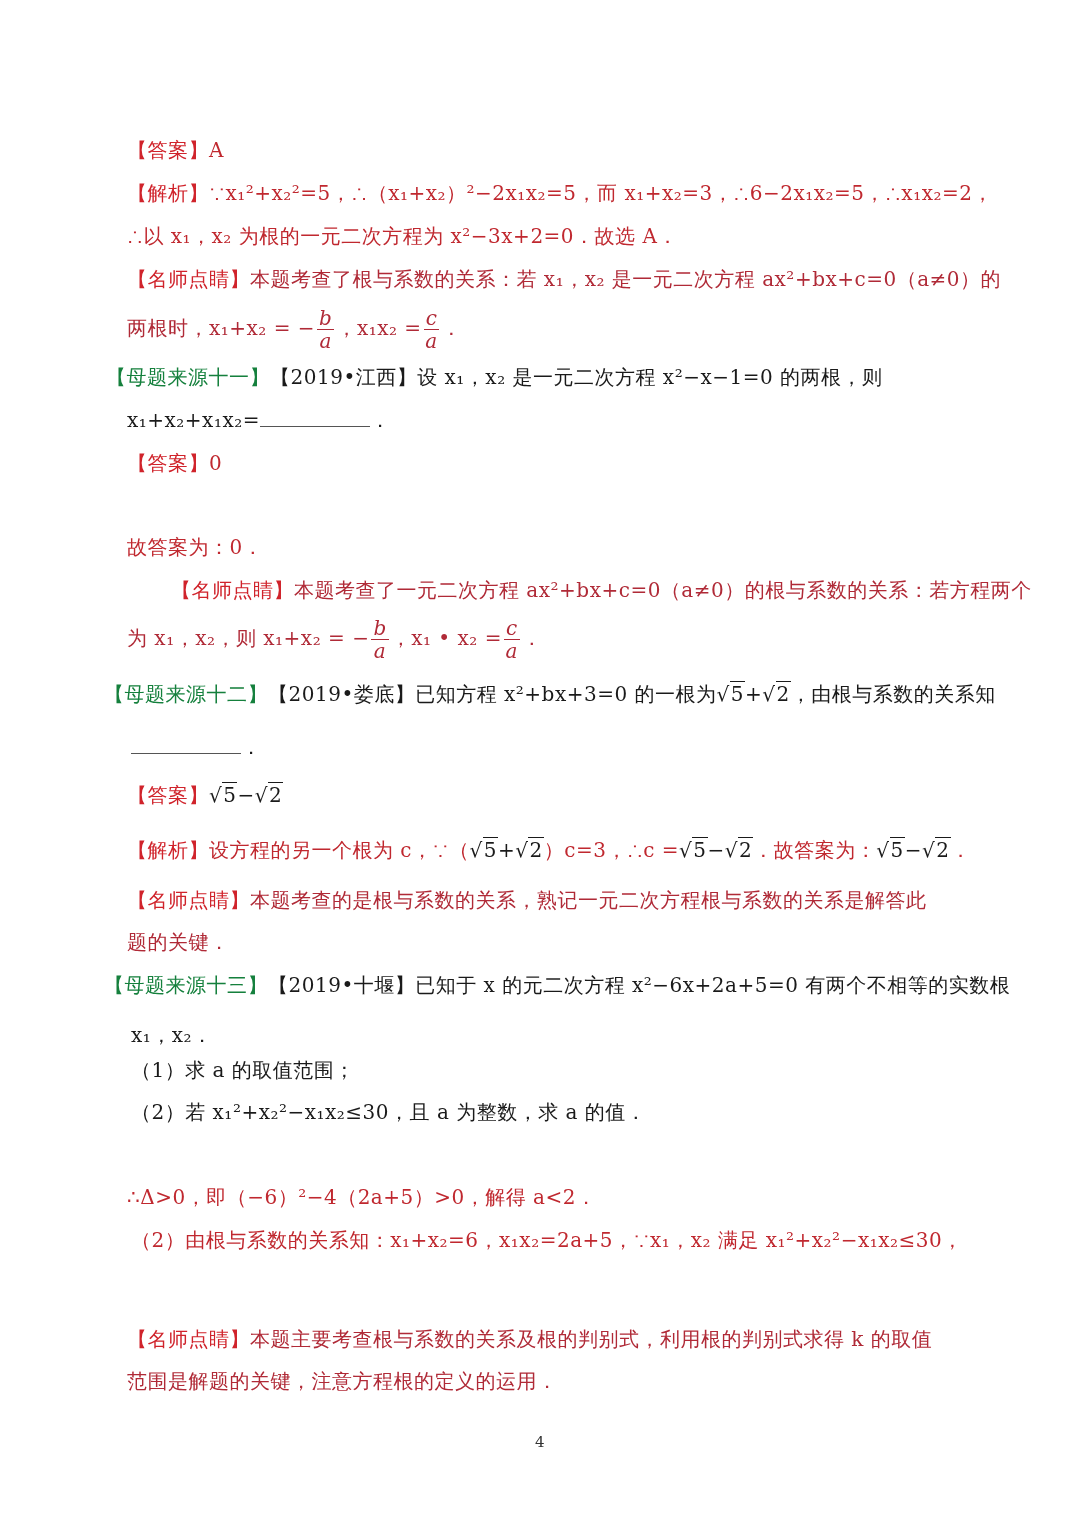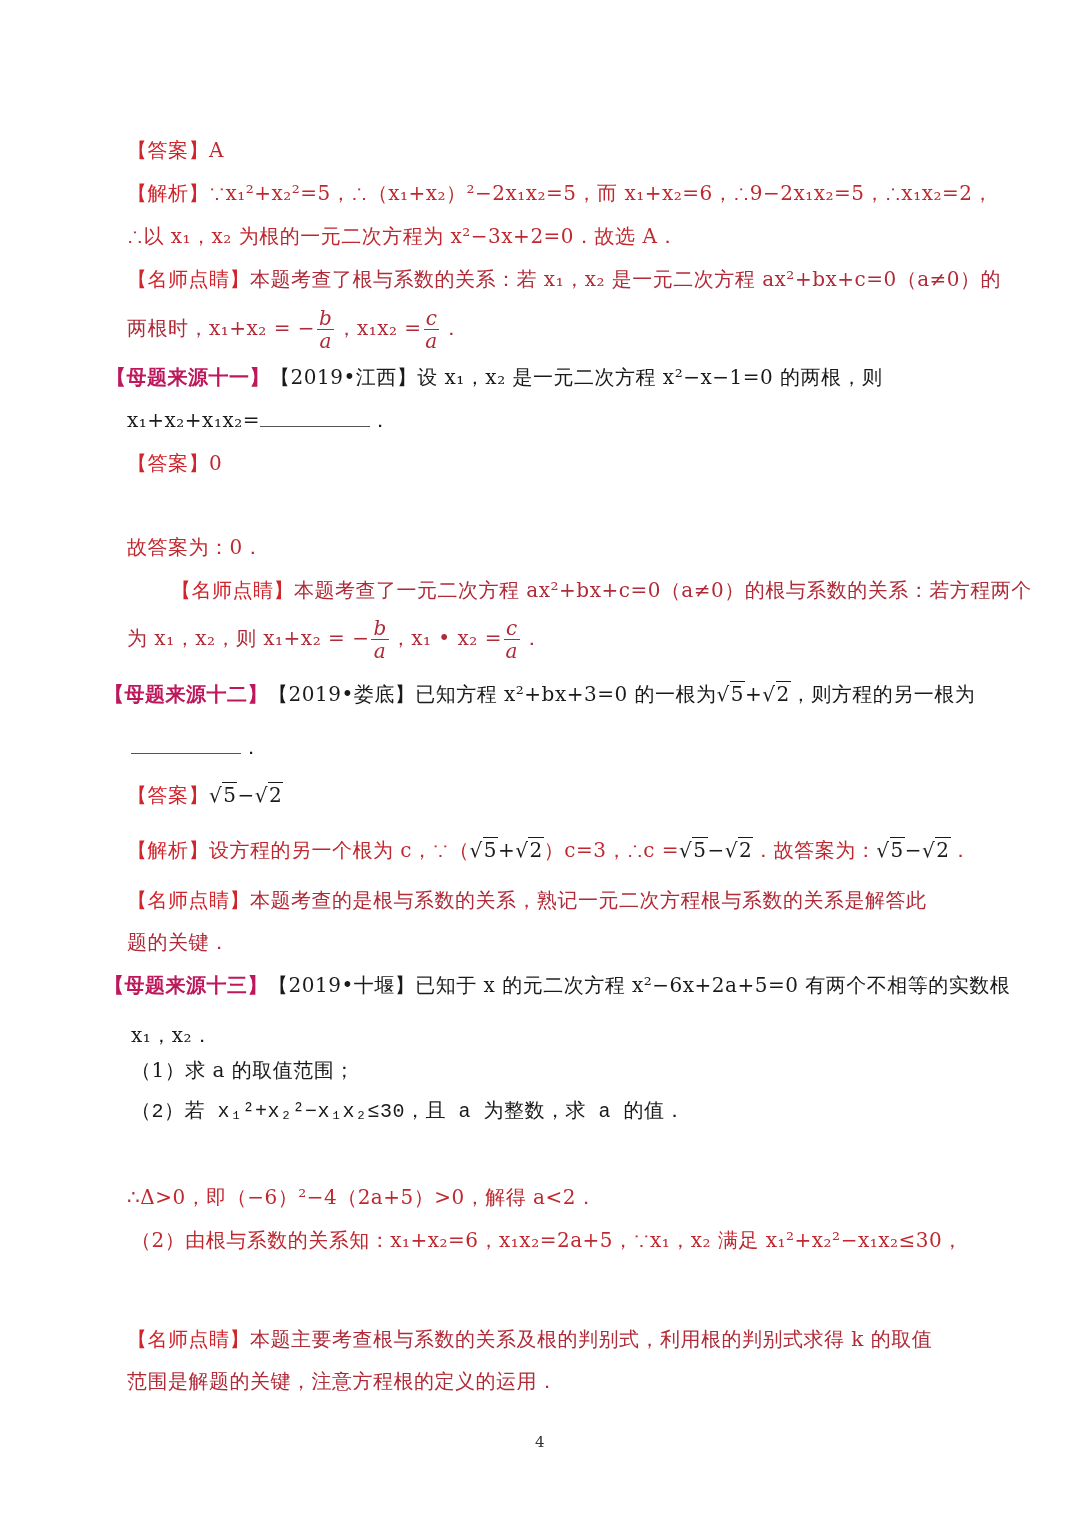--- a/index.html
+++ b/index.html
@@ -3,40 +3,40 @@
 <meta charset="utf-8">
 <style>
   html, body { margin:0; padding:0; background:#ffffff; }
   body { width:1080px; height:1527px; position:relative; overflow:hidden;
          font-family:"DejaVu Serif","Liberation Serif",serif; }
   .page { position:absolute; left:0; top:0; width:956px; height:1527px; background:#fff; }
   .line { position:absolute; left:0; white-space:nowrap; font-size:20px; line-height:28px; letter-spacing:0.5px; }
   .red { color:#c0282f; }
   .dred { color:#b02a37; }
   .blk { color:#1a1a1a; }
-  .blue { color:#be185d; font-weight:bold; }
+  .blue { color:#15803d; font-weight:normal; }
   .tag { color:#d0232b; }
   .blank { display:inline-block; width:110px; border-bottom:1px solid #555; height:18px; vertical-align:baseline; }
   .frac { display:inline-block; vertical-align:middle; text-align:center; font-style:italic; line-height:22px; margin:0 2px; }
   .frac span { display:block; }
   .frac .num { border-bottom:1px solid currentColor; padding:0 2px; }
   .sqrt { display:inline-block; }
   .sqrt .rad { border-top:1.5px solid currentColor; padding:0 1px; }
   .pagenum { position:absolute; left:535px; top:1433px; font-size:15px; color:#333; }
 </style>
 </head>
 <body>
 
 <div class="page">
 
   <div class="line red" style="top:136px;left:127px;">
     <span class="tag">【答案】</span><span>A</span>
   </div>
   <div class="line red" style="top:179px;left:127px;">
-    <span class="tag">【解析】</span><span>∵x₁²+x₂²=5，∴（x₁+x₂）²−2x₁x₂=5，而 x₁+x₂=6，∴9−2x₁x₂=5，∴x₁x₂=2，</span>
+    <span class="tag">【解析】</span><span>∵x₁²+x₂²=5，∴（x₁+x₂）²−2x₁x₂=5，而 x₁+x₂=3，∴6−2x₁x₂=5，∴x₁x₂=2，</span>
   </div>
   <div class="line red" style="top:222px;left:127px;">
     <span>∴以 x₁，x₂ 为根的一元二次方程为 x²−3x+2=0．故选 A．</span>
   </div>
   <div class="line dred" style="top:265px;left:127px;">
     <span class="tag">【名师点睛】</span><span>本题考查了根与系数的关系：若 x₁，x₂ 是一元二次方程 ax²+bx+c=0（a≠0）的</span>
   </div>
   <div class="line dred" style="top:303px;left:127px;line-height:50px;">
     <span>两根时，x₁+x₂ = −</span><span class="frac"><span class="num">b</span><span>a</span></span><span>，x₁x₂ =</span><span class="frac"><span class="num">c</span><span>a</span></span><span>．</span>
   </div>
@@ -54,21 +54,21 @@
     <span>故答案为：0．</span>
   </div>
   <div class="line dred" style="top:576px;left:127px;margin-left:44px;">
     <span class="tag">【名师点睛】</span><span>本题考查了一元二次方程 ax²+bx+c=0（a≠0）的根与系数的关系：若方程两个</span>
   </div>
   <div class="line dred" style="top:613px;left:127px;line-height:50px;">
     <span>为 x₁，x₂，则 x₁+x₂ = −</span><span class="frac"><span class="num">b</span><span>a</span></span><span>，x₁ • x₂ =</span><span class="frac"><span class="num">c</span><span>a</span></span><span>．</span>
   </div>
 
   <div class="line blk" style="top:680px;left:104px;">
-    <span class="blue">【母题来源十二】</span><span>【2019•娄底】</span><span>已知方程  x²+bx+3=0  的一根为</span><span class="sqrt">√<span class="rad">5</span></span><span>+</span><span class="sqrt">√<span class="rad">2</span></span><span>，则方程的另一根为</span>
+    <span class="blue">【母题来源十二】</span><span>【2019•娄底】</span><span>已知方程  x²+bx+3=0  的一根为</span><span class="sqrt">√<span class="rad">5</span></span><span>+</span><span class="sqrt">√<span class="rad">2</span></span><span>，由根与系数的关系知</span>
   </div>
   <div class="line blk" style="top:733px;left:131px;">
     <span class="blank"></span><span>．</span>
   </div>
   <div class="line red" style="top:781px;left:127px;">
     <span class="tag">【答案】</span><span class="sqrt blk">√<span class="rad">5</span></span><span class="blk">−</span><span class="sqrt blk">√<span class="rad">2</span></span>
   </div>
   <div class="line red" style="top:836px;left:127px;">
     <span class="tag">【解析】</span><span>设方程的另一个根为 c，∵（</span><span class="sqrt blk">√<span class="rad">5</span></span><span class="blk">+</span><span class="sqrt blk">√<span class="rad">2</span></span><span>）c=3，∴c =</span><span class="sqrt blk">√<span class="rad">5</span></span><span class="blk">−</span><span class="sqrt blk">√<span class="rad">2</span></span><span>．故答案为：</span><span class="sqrt blk">√<span class="rad">5</span></span><span class="blk">−</span><span class="sqrt blk">√<span class="rad">2</span></span><span>．</span>
   </div>
@@ -81,21 +81,21 @@
 
   <div class="line blk" style="top:971px;left:104px;">
     <span class="blue">【母题来源十三】</span><span>【2019•十堰】</span><span>已知于 x 的元二次方程 x²−6x+2a+5=0 有两个不相等的实数根</span>
   </div>
   <div class="line blk" style="top:1014px;left:131px;margin-top:7px;">
     <span>x₁，x₂．</span>
   </div>
   <div class="line blk" style="top:1056px;left:131px;">
     <span>（1）求 a 的取值范围；</span>
   </div>
-  <div class="line blk" style="top:1098px;left:131px;font-family:Liberation Mono, monospace;">
+  <div class="line blk" style="top:1098px;left:131px;">
     <span>（2）若 x₁²+x₂²−x₁x₂≤30，且 a 为整数，求 a 的值．</span>
   </div>
   <div class="line red" style="top:1183px;left:127px;">
     <span>∴Δ&gt;0，即（−6）²−4（2a+5）&gt;0，解得 a&lt;2．</span>
   </div>
   <div class="line red" style="top:1226px;left:131px;">
     <span>（2）由根与系数的关系知：x₁+x₂=6，x₁x₂=2a+5，∵x₁，x₂ 满足 x₁²+x₂²−x₁x₂≤30，</span>
   </div>
   <div class="line dred" style="top:1325px;left:127px;">
     <span class="tag">【名师点睛】</span><span>本题主要考查根与系数的关系及根的判别式，利用根的判别式求得 k 的取值</span>

